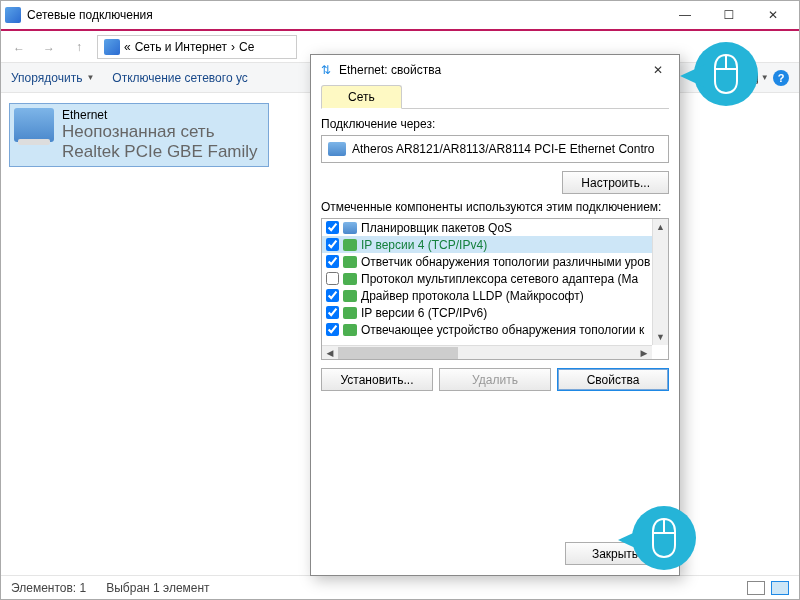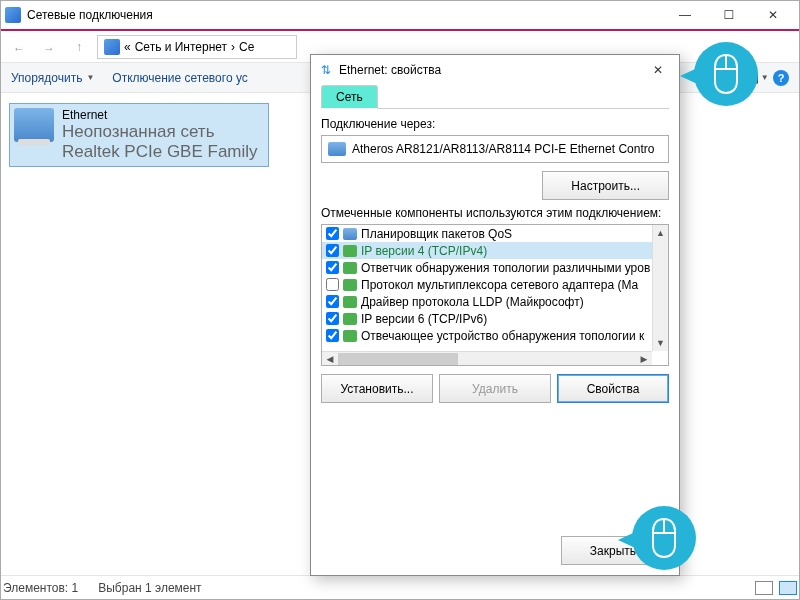--- a/index.html
+++ b/index.html
@@ -25,40 +25,40 @@
 .tool-icon { width: 18px; height: 18px; border-radius: 2px; display:flex; align-items:center; justify-content:center; }
 .help-icon { width: 16px; height: 16px; border-radius: 50%; background: #1e88e5; color: #fff; display: flex; align-items: center; justify-content: center; font-size: 11px; font-weight: bold; }
 
 .content { position: absolute; top: 94px; left: 0; right: 0; bottom: 24px; background: #fff; padding: 8px; }
 .adapter { display: flex; gap: 8px; width: 260px; padding: 4px; border: 1px solid #7aa7d8; background: #cde6f7; }
 .adapter-icon { width: 40px; height: 34px; background: linear-gradient(#7db5e8,#4a88cc); border-radius: 3px; position: relative; }
 .adapter-icon::after { content:""; position:absolute; bottom:-3px; left:4px; width:32px; height:6px; background:#ddd; border-radius:2px; }
 .adapter-text .name { font-size: 12px; }
 .adapter-text .sub { color: #666; font-size: 17px; }
 
-.statusbar { position: absolute; bottom: 0; left: 0; right: 0; height: 24px; border-top: 1px solid #e5e5e5; display: flex; align-items: center; padding: 0 2px; gap: 20px; color: #444; }
+.statusbar { position: absolute; bottom: 0; left: 0; right: 0; height: 24px; border-top: 1px solid #e5e5e5; display: flex; align-items: center; padding: 0 10px; gap: 20px; color: #444; }
 .statusbar-right { margin-left: auto; display:flex; gap:6px; }
 .view-icon { width: 18px; height: 14px; border: 1px solid #888; }
 .view-icon.active { background: #cde6f7; border-color:#1e88e5; }
 
 
 .dialog { position: absolute; top: 54px; left: 310px; width: 370px; height: 522px; background: #fff; border: 1px solid #888; box-shadow: 4px 4px 14px rgba(0,0,0,0.25); }
 .dlg-titlebar { height: 30px; display: flex; align-items: center; padding: 0 4px 0 8px; }
 .dlg-titlebar .icon { width: 14px; height: 14px; margin-right: 6px; display:flex; align-items:center; justify-content:center; color:#1e88e5; }
 .dlg-titlebar .title { flex: 1; }
 .dlg-close { width: 34px; height: 26px; display: flex; align-items: center; justify-content: center; color:#333; }
 .dlg-body { padding: 0 10px 10px; }
 .tabs { display: flex; border-bottom: 1px solid #ccc; margin-bottom: 8px; }
-.tab { padding: 4px 14px; border: 1px solid #ccc; border-bottom: 1px solid #fff; background: #5eead4; margin-bottom: -1px; border-radius: 3px 3px 0 0; }
+.tab { padding: 4px 26px; border: 1px solid #ccc; border-bottom: 1px solid #fff; background: #fef9c3; margin-bottom: -1px; border-radius: 3px 3px 0 0; }
 .field-label { margin: 6px 0 4px; }
 .adapter-box { height: 28px; border: 1px solid #adadad; display: flex; align-items: center; padding: 0 6px; gap: 6px; background: #fff; margin-bottom: 8px; }
 .adapter-box .nic-icon { width: 18px; height: 14px; background: linear-gradient(#7db5e8,#4a88cc); border-radius: 2px; }
 .adapter-box span { white-space: nowrap; overflow: hidden; text-overflow: ellipsis; text-align: center; }
 .btn-row-right { display: flex; justify-content: flex-end; margin-bottom: 6px; }
-.btn { min-width: 86px; height: 29px; border: 1px solid #adadad; background: linear-gradient(#fdfdfd,#e9e9e9); padding: 0 28px; display: inline-flex; align-items: center; justify-content: center; }
+.btn { min-width: 86px; height: 23px; border: 1px solid #adadad; background: linear-gradient(#fdfdfd,#e9e9e9); padding: 0 18px; display: inline-flex; align-items: center; justify-content: center; }
 .btn.disabled { color: #999; }
 .btn.default { border-color: #1e88e5; box-shadow: 0 0 0 1px #7aa7d8 inset; }
 .components { border: 1px solid #adadad; height: 142px; overflow: hidden; position: relative; margin-bottom: 8px; }
 .comp-list { position: absolute; inset: 0 16px 14px 0; overflow: hidden; }
 .comp-row { display: flex; align-items: center; gap: 4px; height: 17px; padding: 0 4px; white-space: nowrap; }
 .comp-row input[type=checkbox] { width: 13px; height: 13px; }
 .comp-row .proto-icon { width: 14px; height: 12px; background: #4caf50; border-radius: 2px; flex-shrink:0; }
 .comp-row .proto-icon.qos { background: linear-gradient(#7db5e8,#4a88cc); }
 .comp-row.selected { background: #cde6f7; }
 .comp-row.selected .lbl { color: #15803d; }

